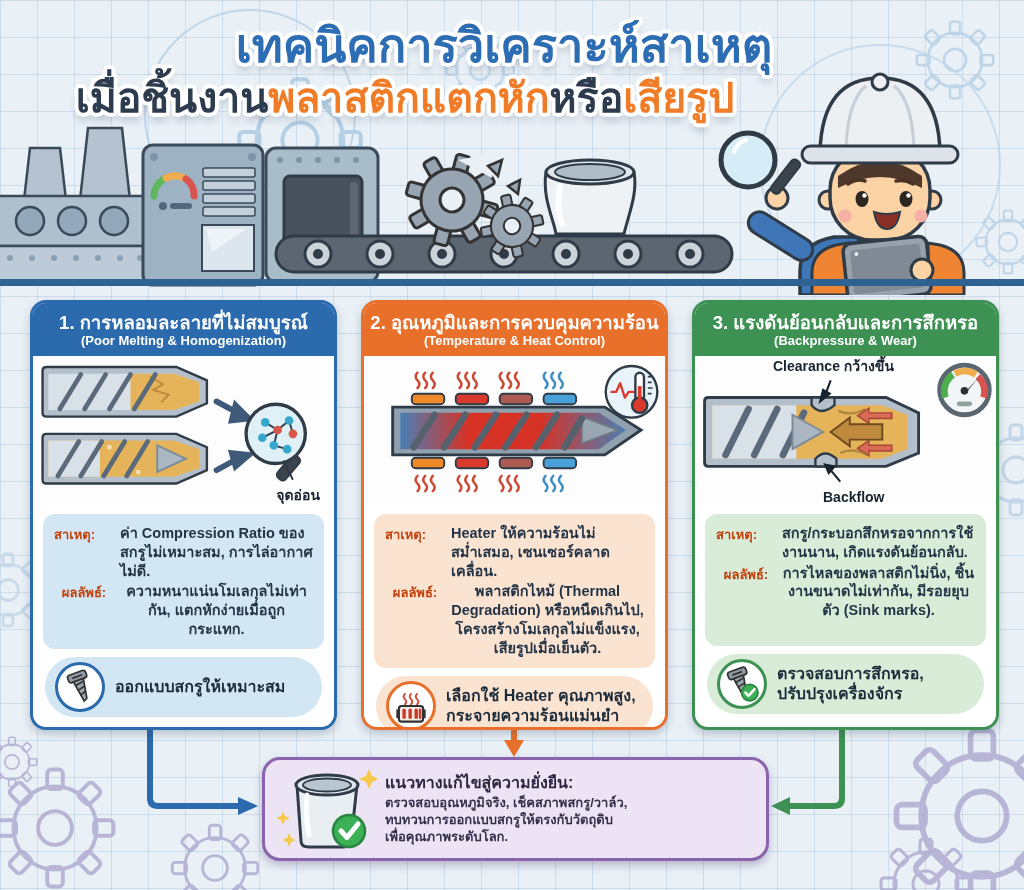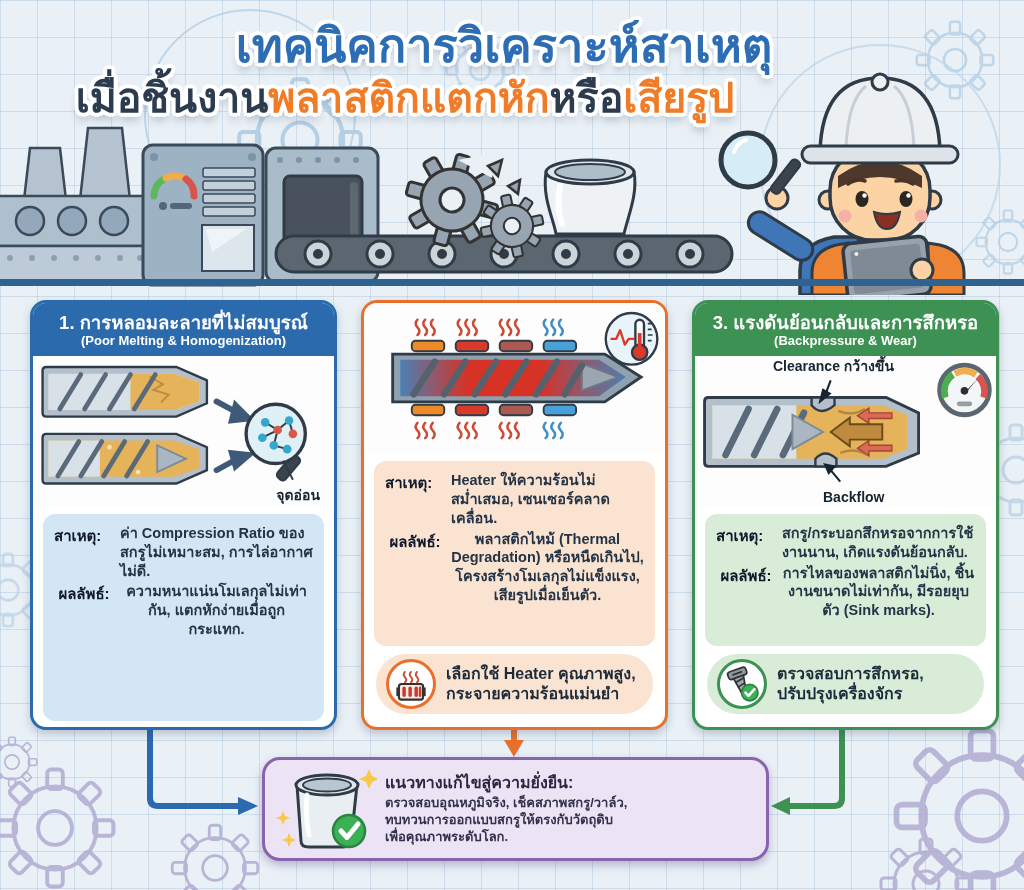--- a/index.html
+++ b/index.html
@@ -41,21 +41,21 @@
   .card-h .tt { font-size:18.5px; font-weight:800; line-height:1.15; }
   .card-h .st { font-size:13px; font-weight:700; line-height:1.2; }
   .card-d { position:relative; height:150px; flex:none; background:#fdfdfd; }
   .d-label { position:absolute; font-size:14px; font-weight:800; color:#17242f; line-height:1; }
   .card-b { margin:8px 10px 6px; background:var(--tint); border-radius:12px; padding:10px 11px; flex:1; }
   .c1 .card-b,.c1 .pill { --tint:#d3e6f3; background:#d3e6f3; }
   .c2 .card-b,.c2 .pill { --tint:#fbe3d1; background:#fbe3d1; }
   .c3 .card-b,.c3 .pill { --tint:#d8ecd8; background:#d8ecd8; }
   .row { display:flex; gap:6px; }
   .row + .row { margin-top:2px;text-align:center; }
-  .lbl { flex:0 0 60px; font-size:15px; font-weight:800; color:#0f172a; }
+  .lbl { flex:0 0 60px; font-size:13px; font-weight:800; color:#c2410c; }
   .txt { flex:1; font-size:14.5px; font-weight:700; color:#243447; line-height:1.3; }
   .pill { margin:2px 12px 13px; border-radius:999px; display:flex; align-items:center; gap:10px; padding:5px 10px; }
   .pill .ic { flex:none; width:50px; height:50px; border-radius:50%; background:#fff;
               display:flex; align-items:center; justify-content:center; }
   .c1 .pill .ic { border:3px solid #2a6aad; } .c2 .pill .ic { border:3px solid #e8702b; } .c3 .pill .ic { border:3px solid #3d9153; }
   .pill .pt { font-size:16px; font-weight:800; color:#1c2b3a; line-height:1.25; }
 
   
   .connectors { position:absolute; top:726px; left:0; width:1024px; height:120px; z-index:1; }
   .footerbox { position:absolute; left:262px; top:757px; width:507px; height:104px; z-index:2;
@@ -344,23 +344,44 @@
       <div class="card-b">
         <div class="row">
             <span class="lbl">สาเหตุ:</span>
             <span class="txt">ค่า Compression Ratio ของสกรูไม่เหมาะสม, การไล่อากาศไม่ดี.</span>
           </div>
         <div class="row">
             <span class="lbl">ผลลัพธ์:</span>
             <span class="txt">ความหนาแน่นโมเลกุลไม่เท่ากัน, แตกหักง่ายเมื่อถูกกระแทก.</span>
           </div>
       </div>
+      <div class="pill">
+        <span class="ic">
+          <svg viewBox="0 0 44 44" width="38" height="38">
+            <g transform="rotate(-20 22 22)">
+              <rect x="12" y="5" width="22" height="9" rx="3" fill="#8f9aa4" stroke="#333" stroke-width="2"></rect>
+              <line x1="17" y1="9.5" x2="29" y2="9.5" stroke="#333" stroke-width="2"></line>
+              <polygon points="17,14 29,14 25,37 21,39" fill="#9aa5ae" stroke="#333" stroke-width="2"></polygon>
+              <g stroke="#333" stroke-width="2">
+                  <line x1="17" y1="19" x2="28" y2="17"></line>
+                  <line x1="18" y1="25" x2="27" y2="23"></line>
+                  <line x1="19" y1="31" x2="26" y2="29"></line>
+                </g>
+            </g>
+          </svg>
+        </span>
+        <span class="pt">ออกแบบสกรูให้เหมาะสม</span>
+      </div>
     </div>
 
     <div class="card c2">
+      <div class="card-h">
+        <div class="tt">2. อุณหภูมิและการควบคุมความร้อน</div>
+        <div class="st">(Temperature &amp; Heat Control)</div>
+      </div>
       <div class="card-d">
         <svg viewBox="0 0 315 150" width="100%" height="150">
           <defs>
             <linearGradient id="heatgrad" x1="0" y1="0" x2="1" y2="0">
               <stop offset="0" stop-color="#4a7fb5"></stop>
                 <stop offset="0.3" stop-color="#d63226"></stop>
               <stop offset="0.62" stop-color="#d63226"></stop>
                 <stop offset="1" stop-color="#4a7fb5"></stop>
             </linearGradient>
             <path id="squig" d="M0,16 q4,-4 0,-8 q-4,-4 0,-8" fill="none" stroke-width="2.6" stroke-linecap="round"></path>

